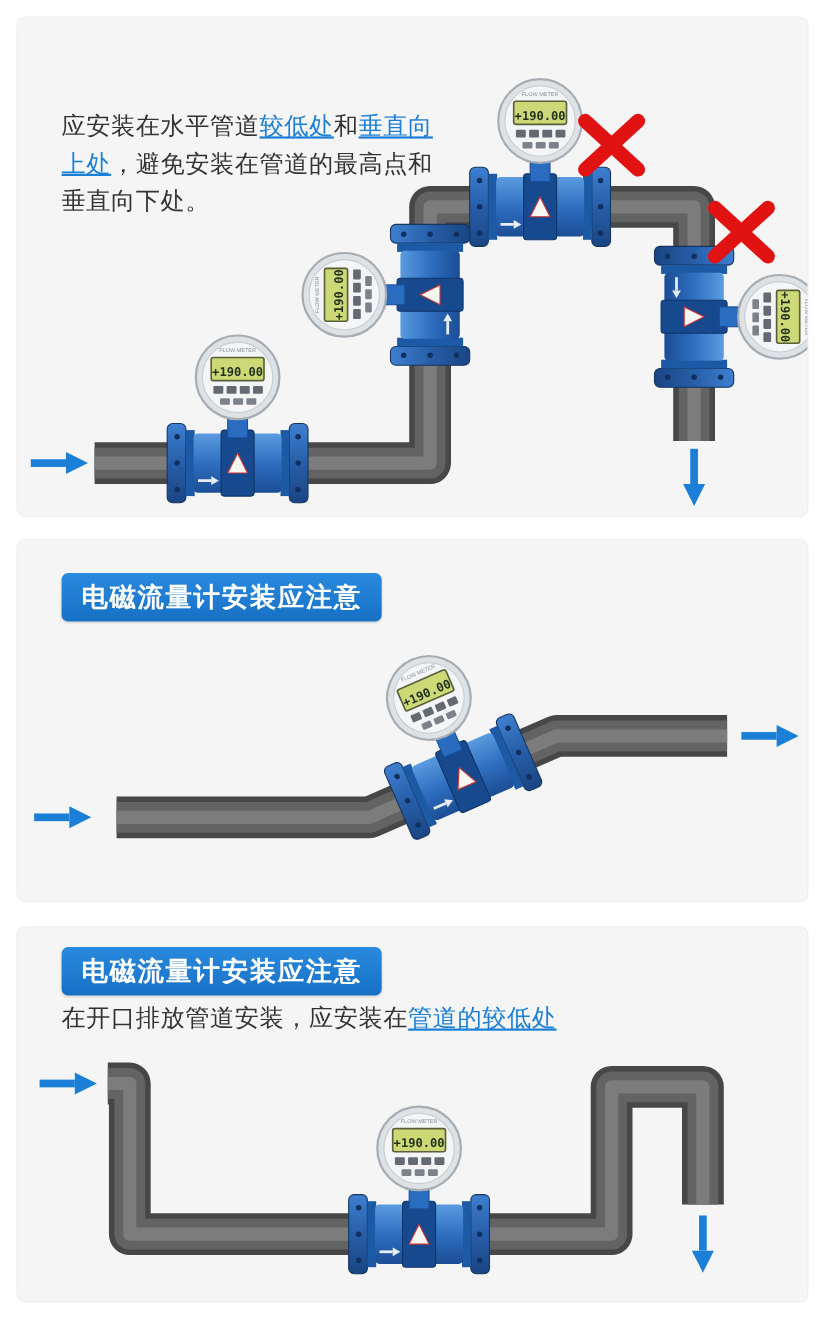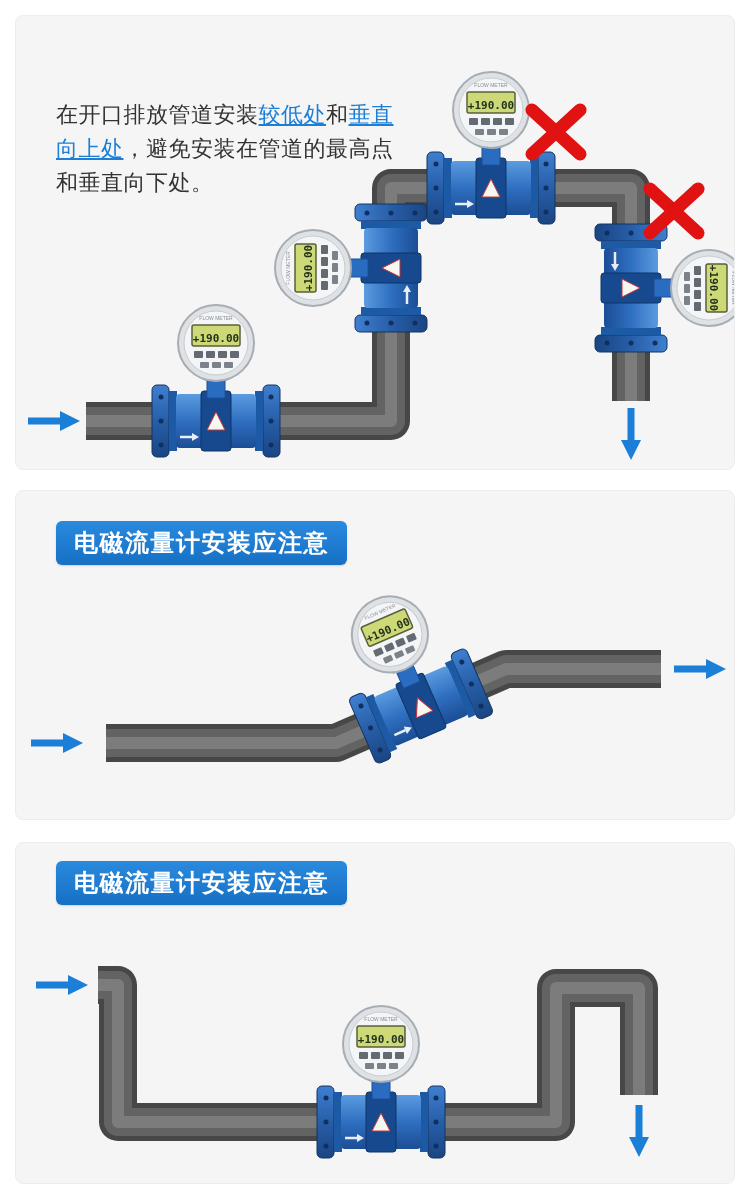--- a/index.html
+++ b/index.html
@@ -117,21 +117,21 @@
     <g transform="translate(615,272) rotate(90)">
       <use href="#mbody"></use>
       <use href="#mhead"></use>
     </g>
     <use href="#xmark" transform="translate(540,116)"></use>
     <use href="#xmark" transform="translate(658,195)"></use>
     <use href="#arrow" transform="translate(12,405)"></use>
     <use href="#arrow" transform="translate(615,392) rotate(90)"></use>
   </svg>
   <p class="desc">
-    <span>在开口排放管道安装</span><span class="hl">较低处</span><span>和</span><span class="hl">垂直向上处</span><span>，避免安装在管道的最高点和垂直向下处。</span>
+    <span>应安装在水平管道</span><span class="hl">较低处</span><span>和</span><span class="hl">垂直向上处</span><span>，避免安装在管道的最高点和垂直向下处。</span>
   </p>
 </section>
 
 <section class="panel" id="panel2">
   <svg class="diagram" width="720" height="330" viewBox="0 0 720 330">
     <g>
       <path d="M 90 252 L 320 252 L 490 178 L 645 178" fill="none" stroke="#474747" stroke-width="38" stroke-linejoin="round"></path>
       <path d="M 90 252 L 320 252 L 490 178 L 645 178" fill="none" stroke="#636363" stroke-width="28" stroke-linejoin="round"></path>
       <path d="M 90 252 L 320 252 L 490 178 L 645 178" fill="none" stroke="#7c7c7c" stroke-width="12" stroke-linejoin="round"></path>
     </g>
@@ -153,13 +153,16 @@
       <path d="M 82 142 H 102 V 279 H 540 V 145 H 623 V 252" fill="none" stroke="#7c7c7c" stroke-width="12" stroke-linejoin="round"></path>
     </g>
     <g transform="translate(365,279)">
       <use href="#mbody"></use>
       <use href="#mhead"></use>
     </g>
     <use href="#arrow" transform="translate(20,142)"></use>
     <use href="#arrow" transform="translate(623,262) rotate(90)"></use>
   </svg>
   <div class="badge">电磁流量计安装应注意</div>
+  <p class="desc">
+    <span>在开口排放管道安装，应安装在</span><span class="hl">管道的较低处</span>
+  </p>
 </section>
 
 </body></html>

